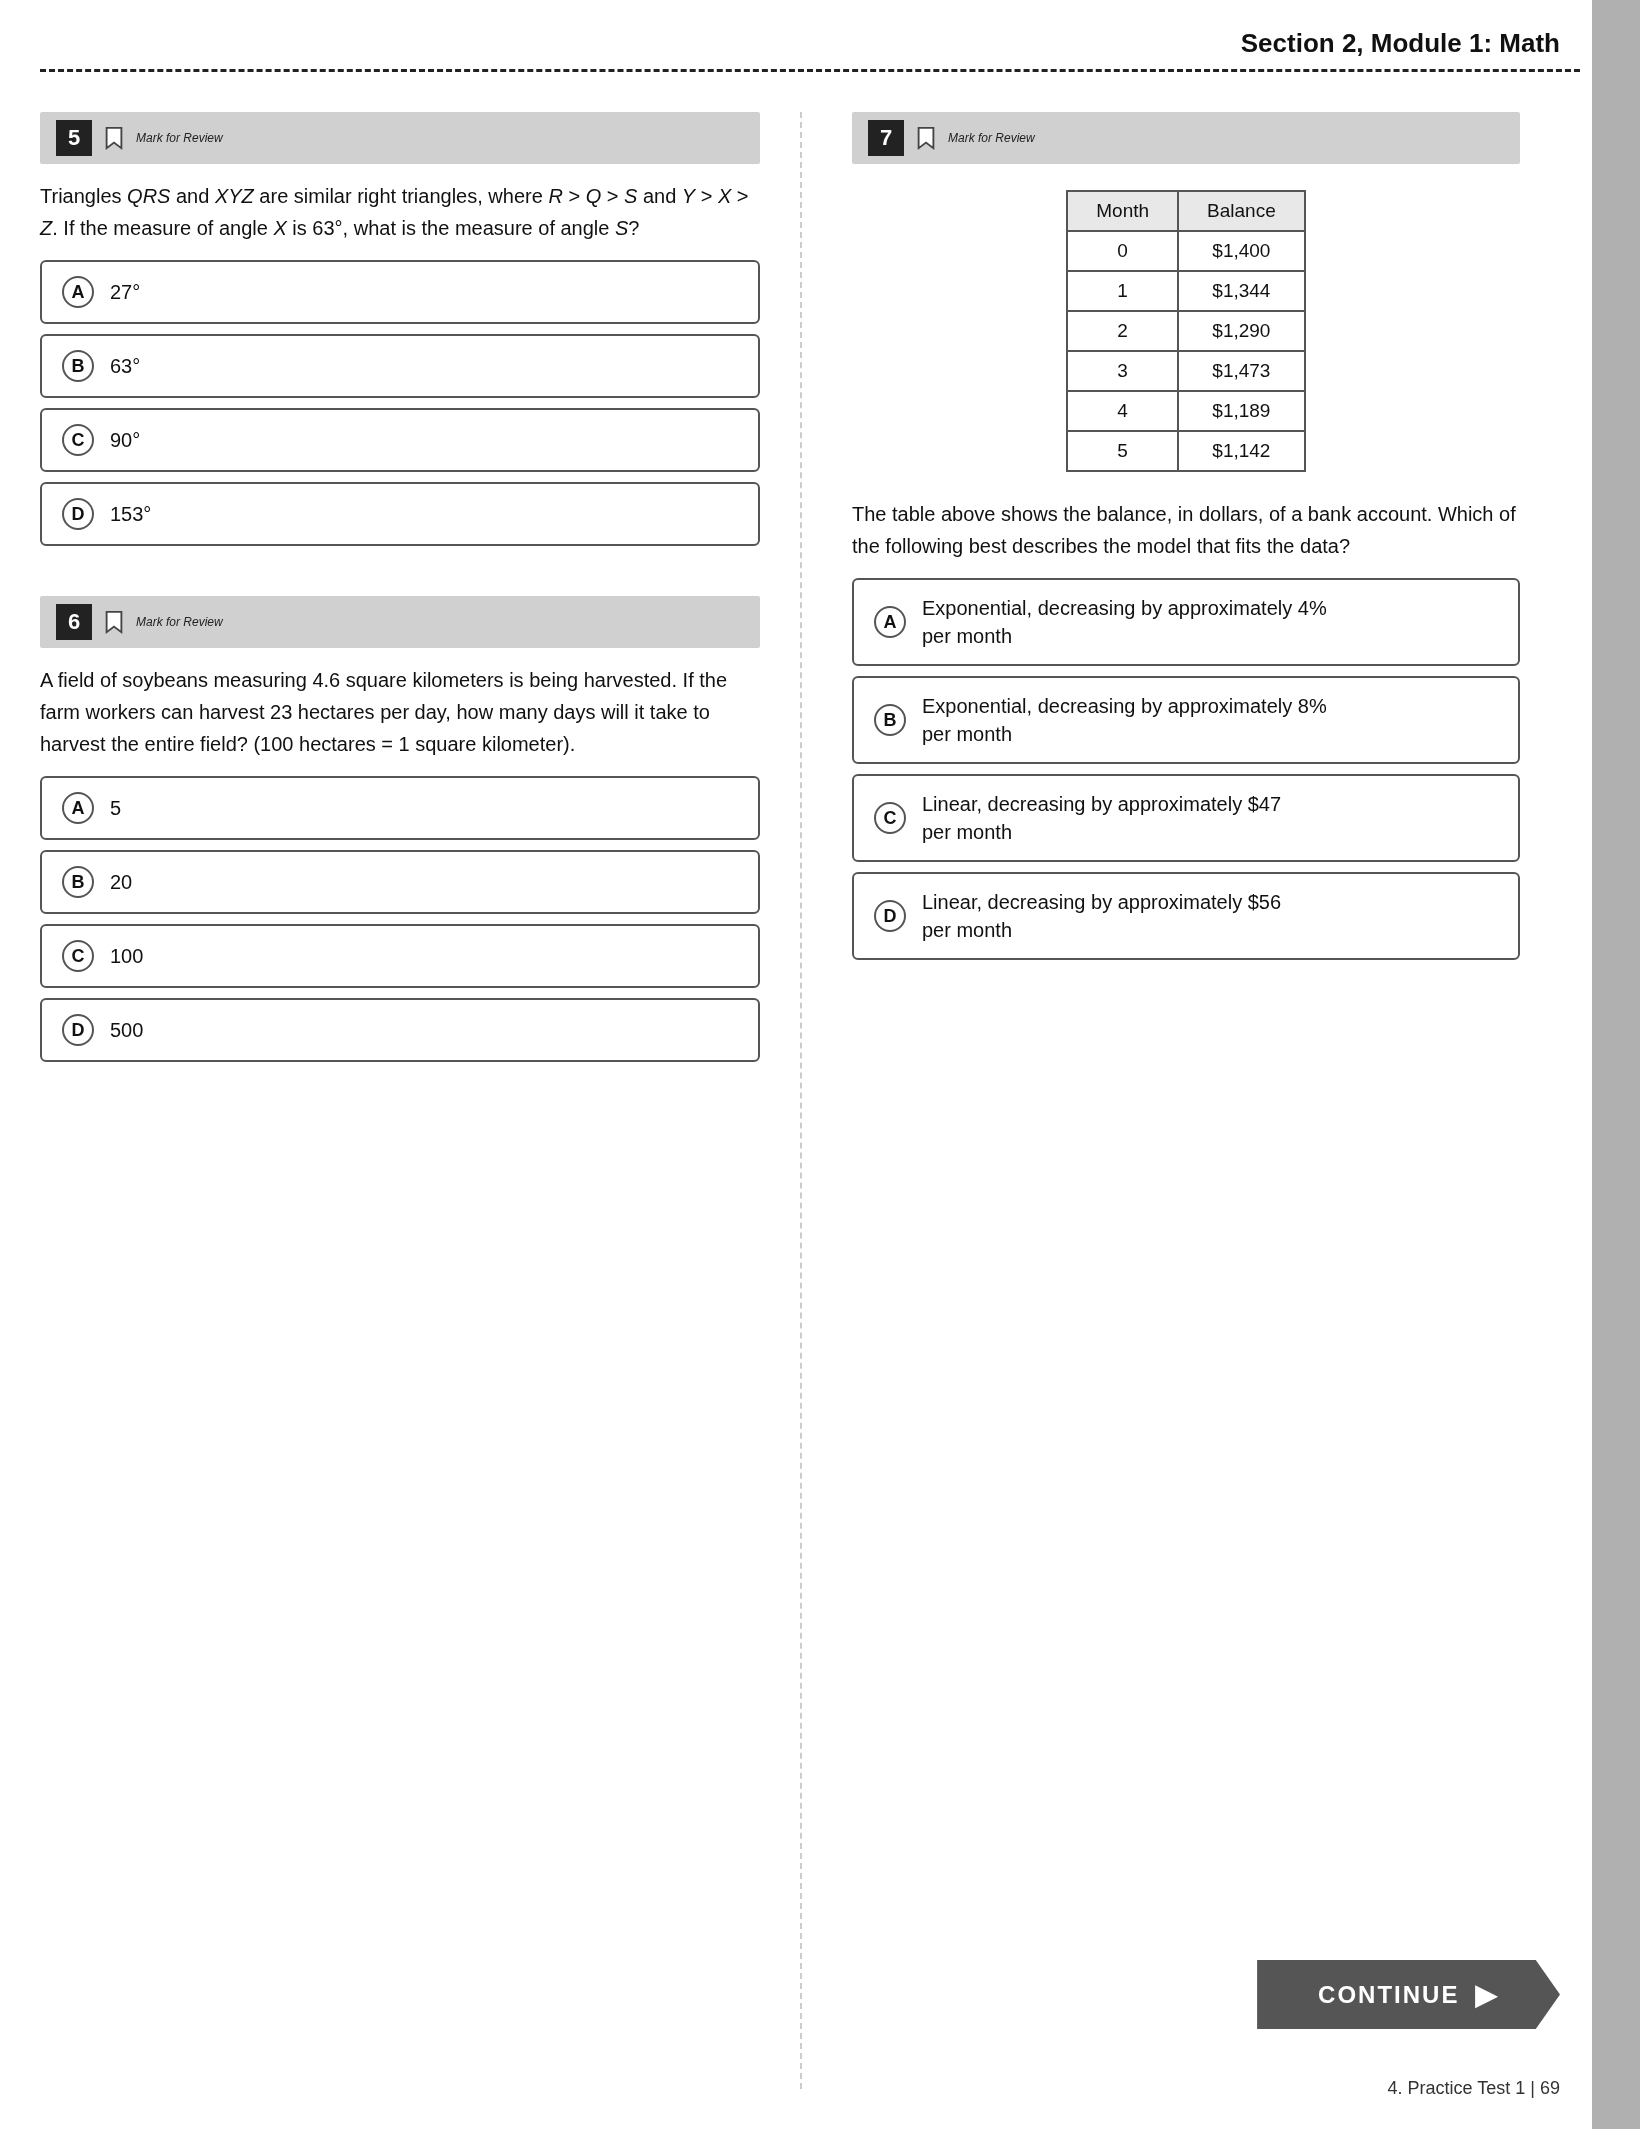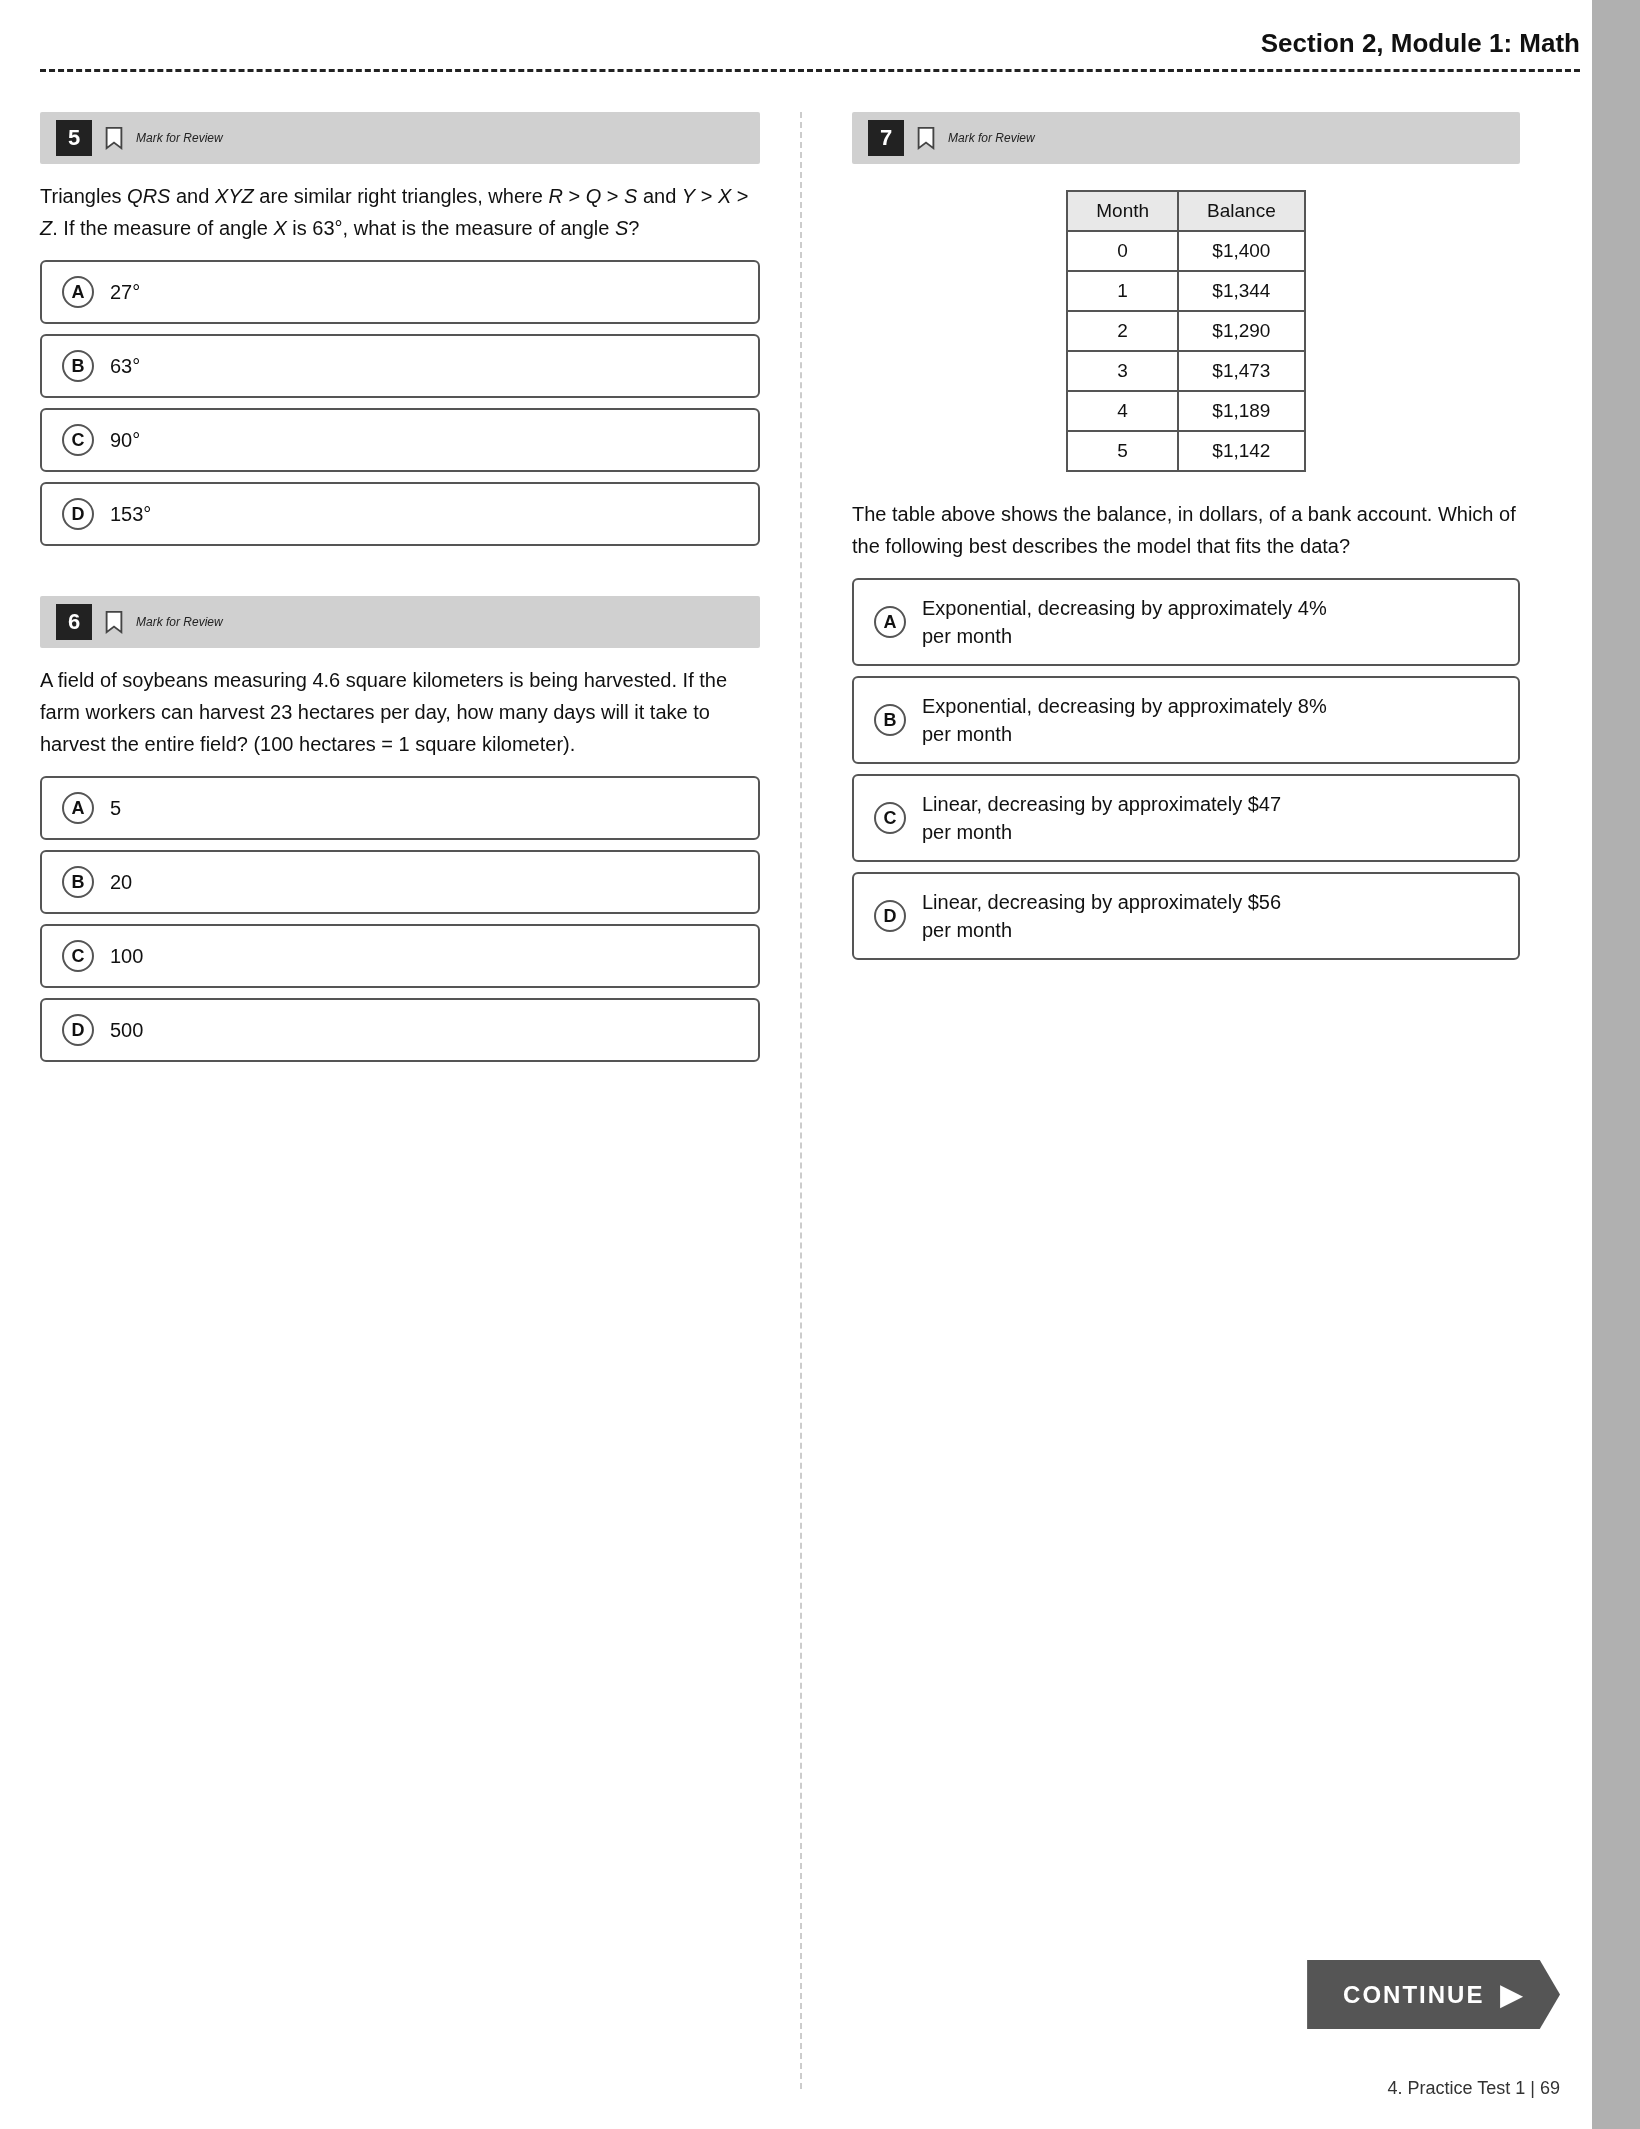--- a/index.html
+++ b/index.html
@@ -26,21 +26,21 @@
       right: 0;
       top: 0;
       width: 48px;
       height: 100%;
       background: #b0b0b0;
     }
 
     
     .header {
       text-align: right;
-      padding: 28px 60px 10px 60px;
+      padding: 28px 80px 10px 60px;
       font-size: 26px;
       font-weight: bold;
       font-family: Arial, sans-serif;
     }
 
     .divider-dashes {
       border: none;
       border-top: 3px dashed #222;
       margin: 0 60px 0 40px;
     }
@@ -194,21 +194,21 @@
       right: 80px;
     }
 
     .continue-btn {
       background: #555;
       color: #fff;
       font-family: Arial, sans-serif;
       font-size: 24px;
       font-weight: bold;
       letter-spacing: 2px;
-      padding: 18px 36px;
+      padding: 18px 61px;
       border: none;
       cursor: pointer;
       display: flex;
       align-items: center;
       gap: 16px;
       clip-path: polygon(0 0, 92% 0, 100% 50%, 92% 100%, 0 100%);
     }
 
     
     .footer {

